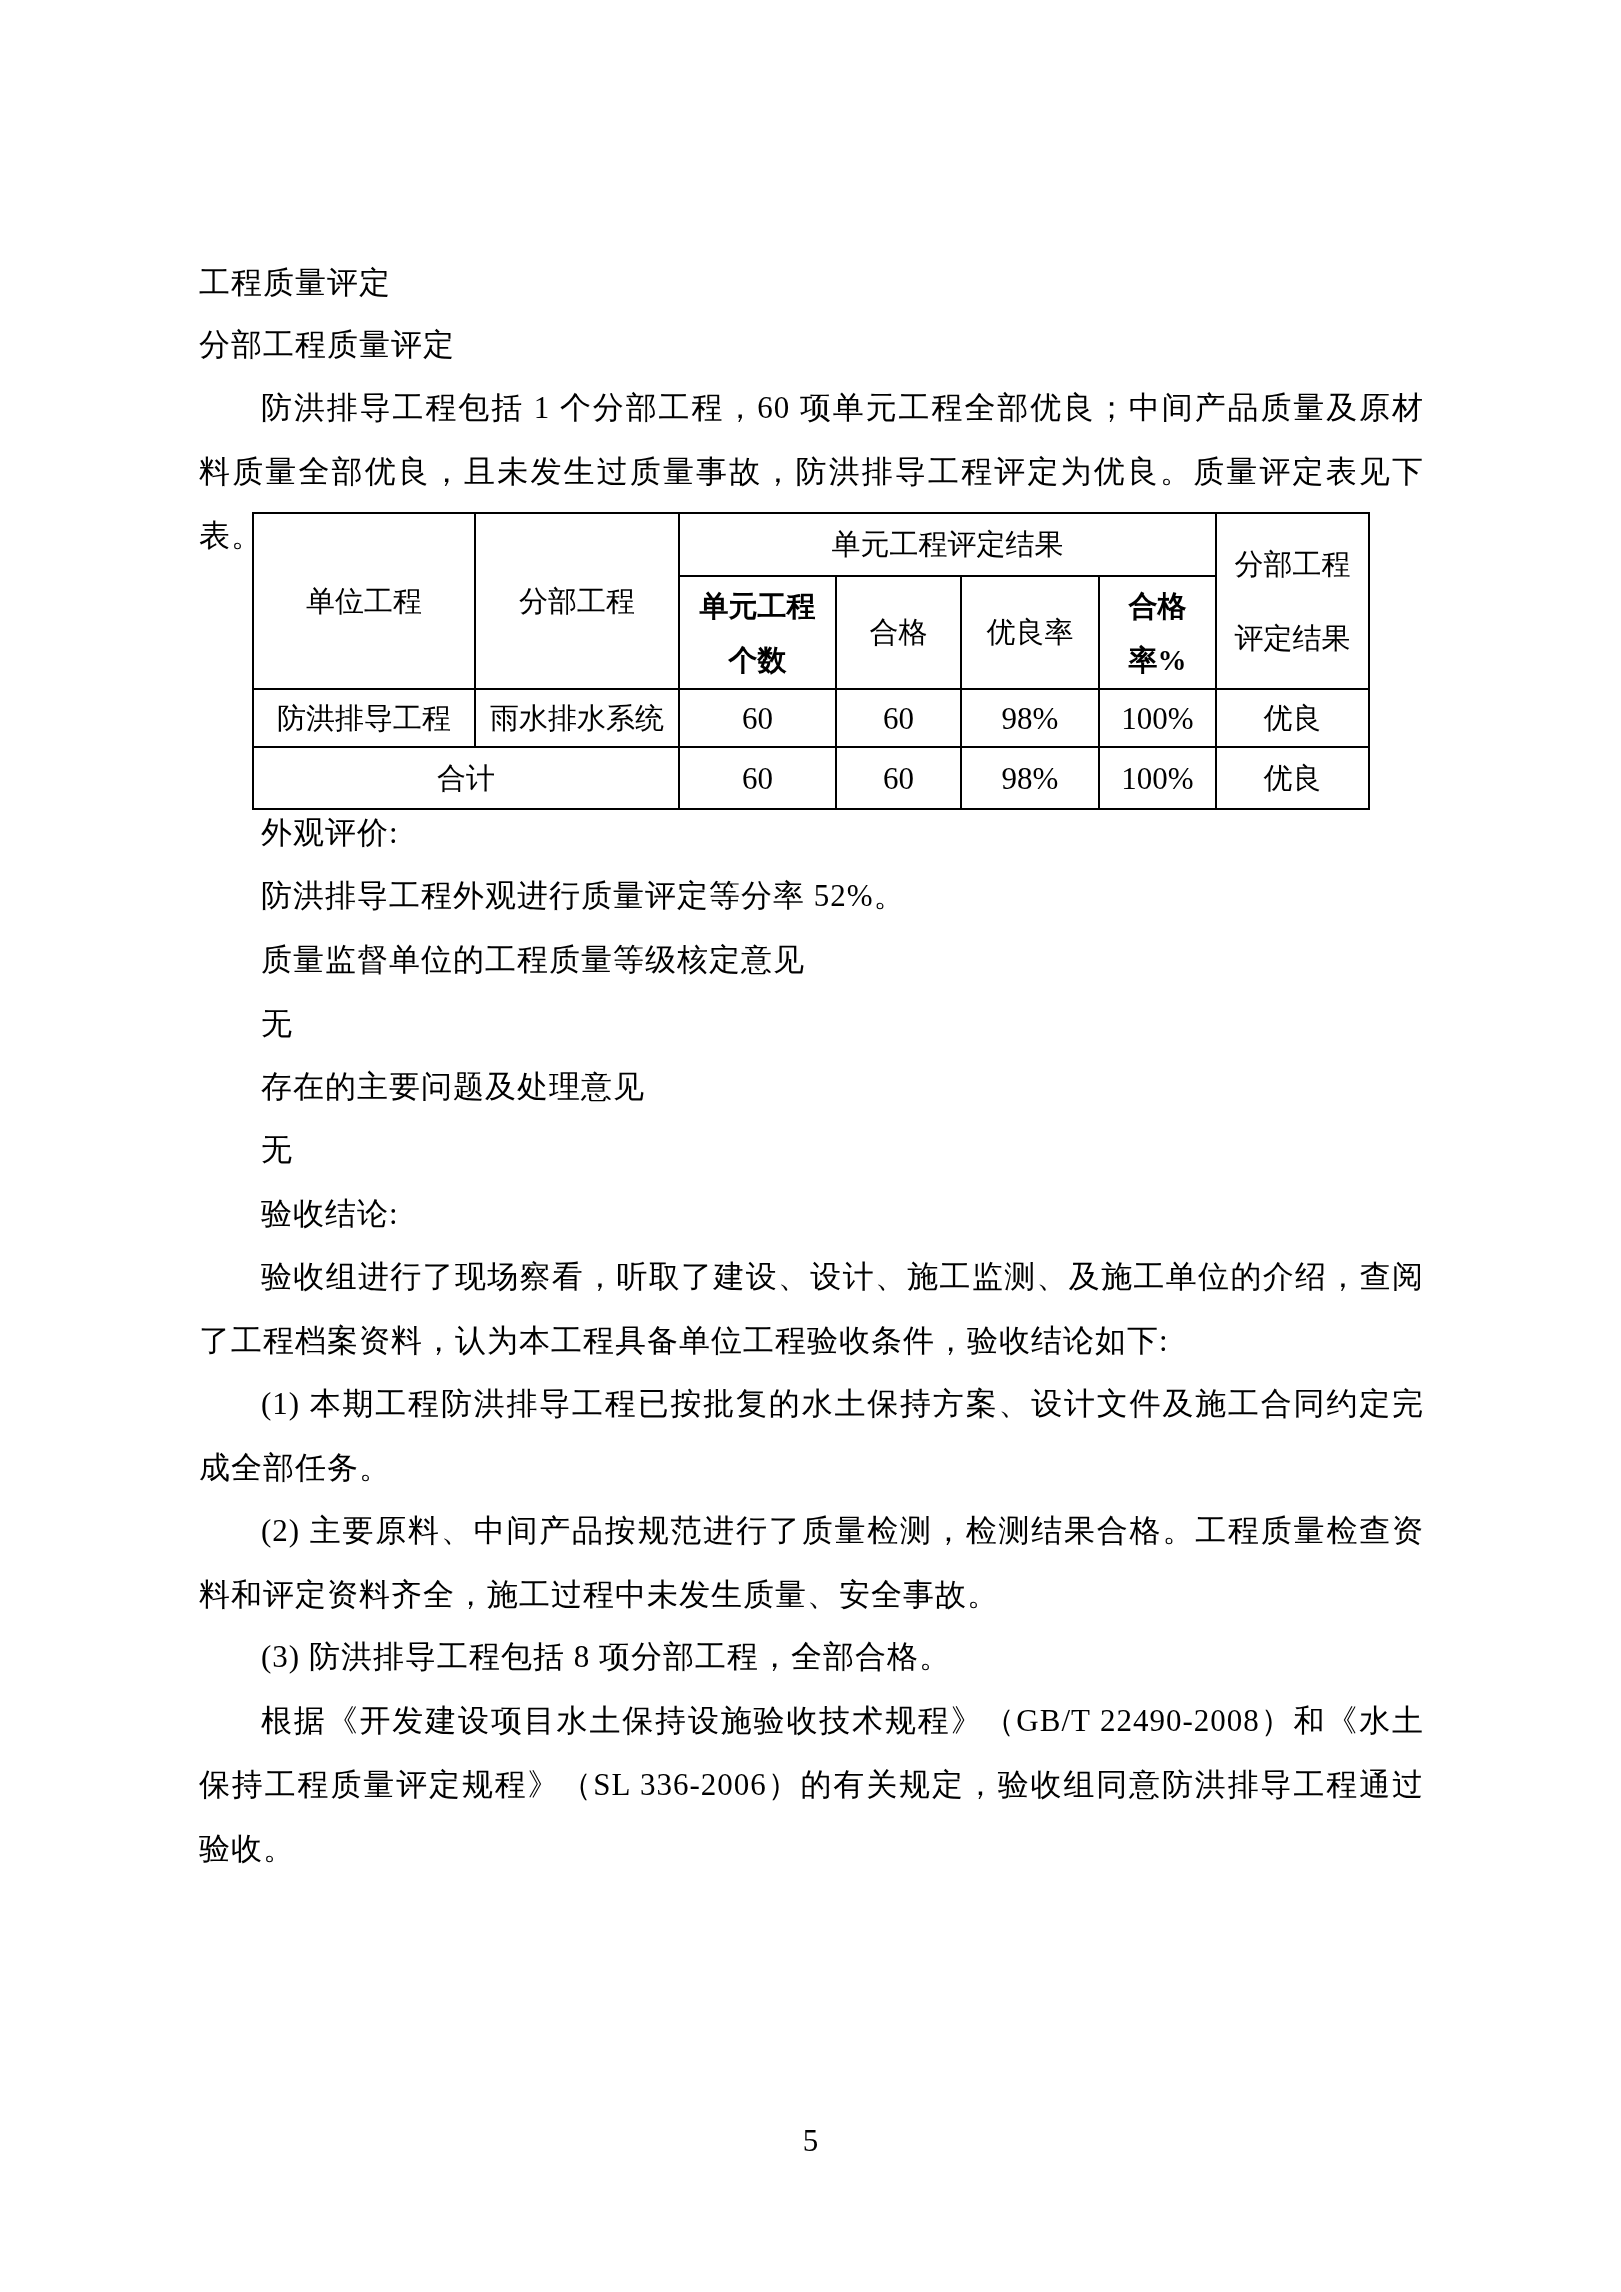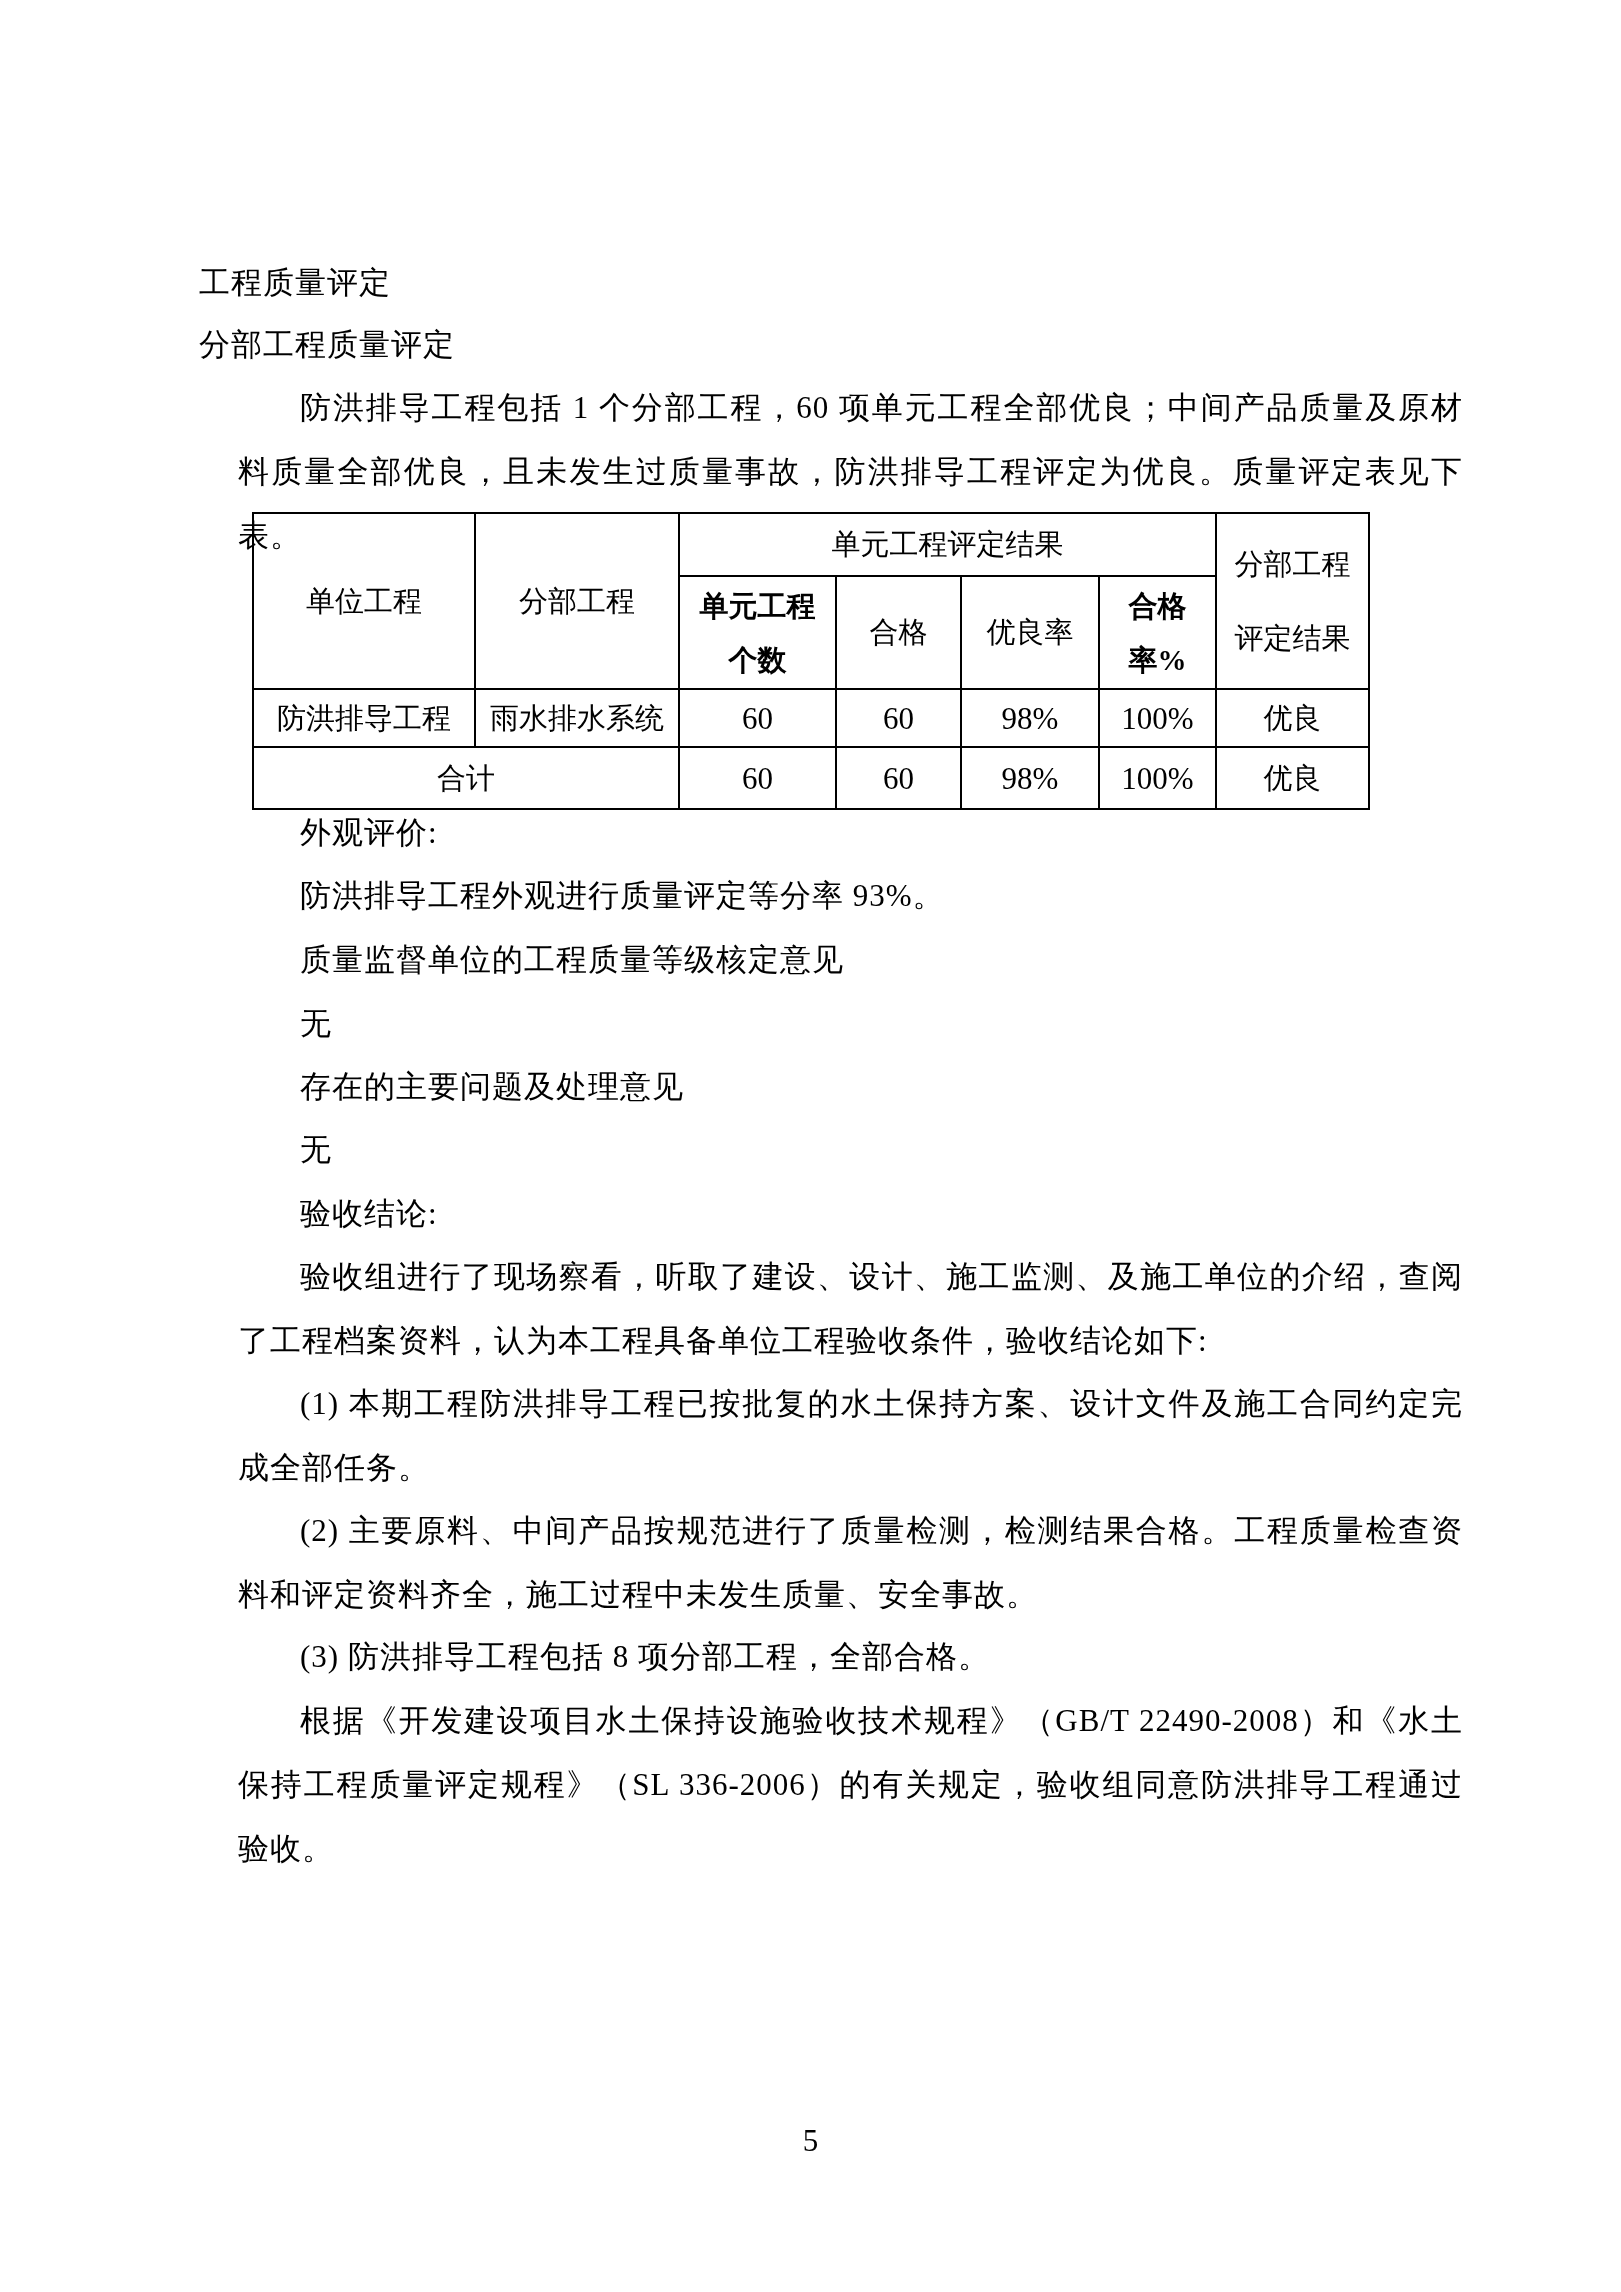--- a/index.html
+++ b/index.html
@@ -20,21 +20,21 @@
     position: absolute;
     left: 199px;
     width: 1225px;
     font-size: 31px;
     line-height: 64px;
     letter-spacing: 1px;
     text-align: justify;
     text-justify: inter-ideograph;
     white-space: normal;
   }
-  .indent { text-indent: 2em; margin-left: 39px; }
+  .indent { text-indent: 2em; }
   .heading { text-align: left; }
   .qtable {
     position: absolute;
     left: 252px;
     top: 512px;
     border-collapse: collapse;
     table-layout: fixed;
     font-size: 29px;
     line-height: 39px;
   }
@@ -109,21 +109,21 @@
         <td class="num">60</td>
         <td class="num">60</td>
         <td class="num">98%</td>
         <td class="num">100%</td>
         <td>优良</td>
       </tr>
     </tbody>
   </table>
 
   <div class="p indent" style="top:801px">外观评价:</div>
-  <div class="p indent" style="top:864px">防洪排导工程外观进行质量评定等分率 93%。</div>
+  <div class="p indent" style="top:864px">防洪排导工程外观进行质量评定等分率 52%。</div>
   <div class="p indent" style="top:928px">质量监督单位的工程质量等级核定意见</div>
   <div class="p indent" style="top:992px">无</div>
   <div class="p indent" style="top:1055px">存在的主要问题及处理意见</div>
   <div class="p indent" style="top:1118px">无</div>
   <div class="p indent" style="top:1245px">验收组进行了现场察看，听取了建设、设计、施工监测、及施工单位的介绍，查阅了工程档案资料，认为本工程具备单位工程验收条件，验收结论如下:</div>
   <div class="p indent" style="top:1182px">验收结论:</div>
   <div class="p indent" style="top:1372px">(1) 本期工程防洪排导工程已按批复的水土保持方案、设计文件及施工合同约定完成全部任务。</div>
   <div class="p indent" style="top:1499px">(2) 主要原料、中间产品按规范进行了质量检测，检测结果合格。工程质量检查资料和评定资料齐全，施工过程中未发生质量、安全事故。</div>
   <div class="p indent" style="top:1625px">(3) 防洪排导工程包括 8 项分部工程，全部合格。</div>
   <div class="p indent" style="top:1689px">根据《开发建设项目水土保持设施验收技术规程》（GB/T 22490-2008）和《水土保持工程质量评定规程》（SL 336-2006）的有关规定，验收组同意防洪排导工程通过验收。</div>

